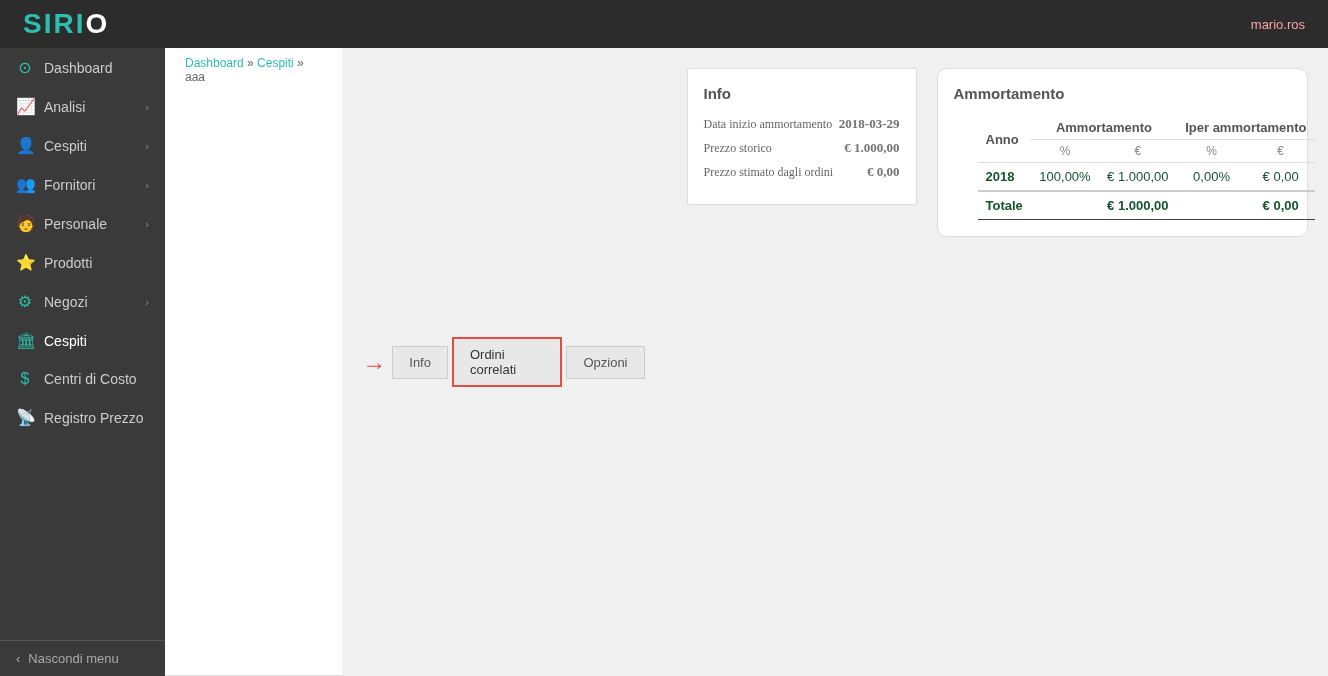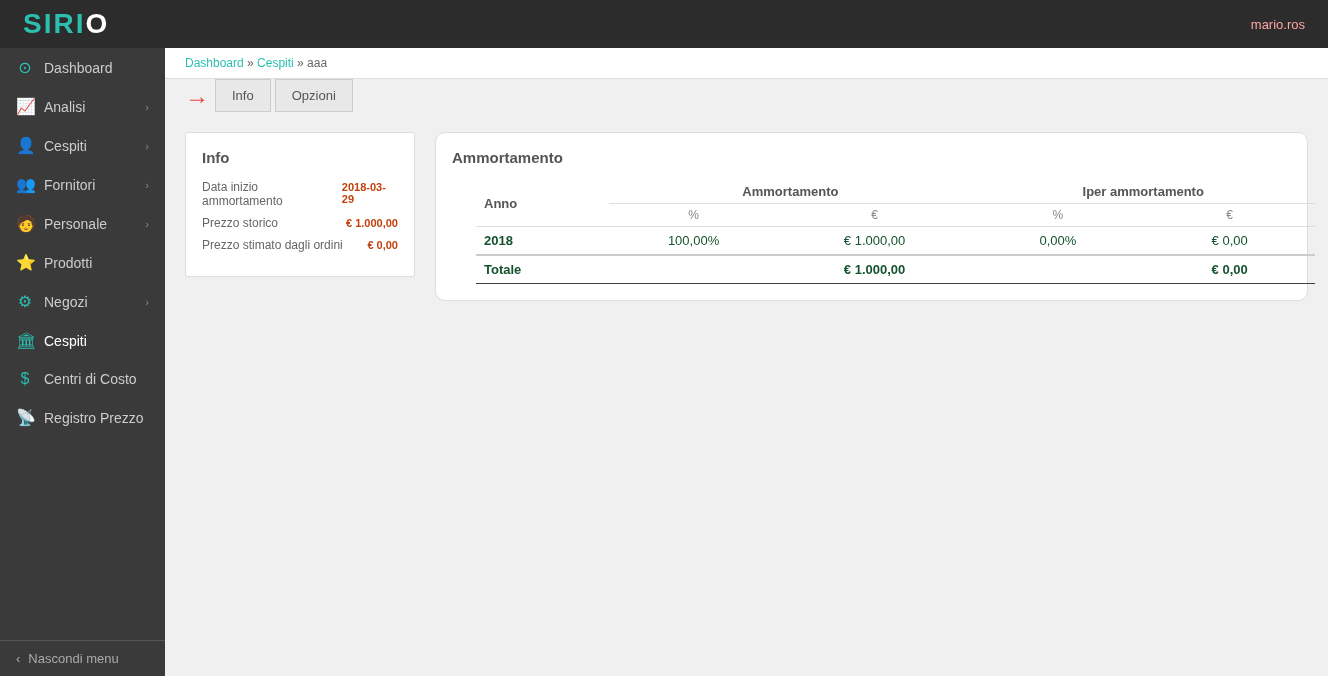--- a/index.html
+++ b/index.html
@@ -58,22 +58,23 @@
       display: flex;
       align-items: center;
       gap: 8px;
       font-size: 13px;
     }
 
     
     .main-content {
       flex: 1;
       display: flex;
-      flex-direction: column;
+      flex-direction: row;
       overflow-y: auto;
+      justify-content: space-between;
     }
 
     
     .breadcrumb {
       background: #fff;
       padding: 8px 20px;
       font-size: 12px;
       color: #666;
       border-bottom: 1px solid #ddd;
     }
@@ -145,23 +146,24 @@
     .info-value {
       font-size: 13px;
       color: #333;
       font-weight: bold;
     }
     .info-row-inline {
       display: flex;
       justify-content: space-between;
       align-items: baseline;
       margin-bottom: 8px;
+      font-family: Liberation Serif, serif;
     }
     .info-row-inline .info-label { font-size: 12px; color: #666; }
-    .info-row-inline .info-value { font-size: 11px; color: #c2410c; }
+    .info-row-inline .info-value { font-size: 13px; color: #737373; }
 
     
     .ammortamento-card {
       background: #fff;
       border: 1px solid #ddd;
       border-radius: 10px;
       padding: 16px;
       flex: 1;
     }
     .amm-table {
@@ -263,20 +265,21 @@
       »
       <span>aaa</span>
     </div>
 
 
     <div class="tabs" style="padding-left: 20px; margin-bottom: 0;">
 
       <div style="display:flex; align-items: center; gap:2px; position:relative;">
         <span style="color:#e74c3c; font-size:24px; font-weight:bold; margin-right:4px;">→</span>
         <div class="tab">Info</div>
+        <div class="tab highlighted">Ordini correlati</div>
         <div class="tab">Opzioni</div>
       </div>
     </div>
 
     <div class="content-area">
 
       <div class="info-card">
         <div class="card-title">Info</div>
 
         <div class="info-row-inline">

